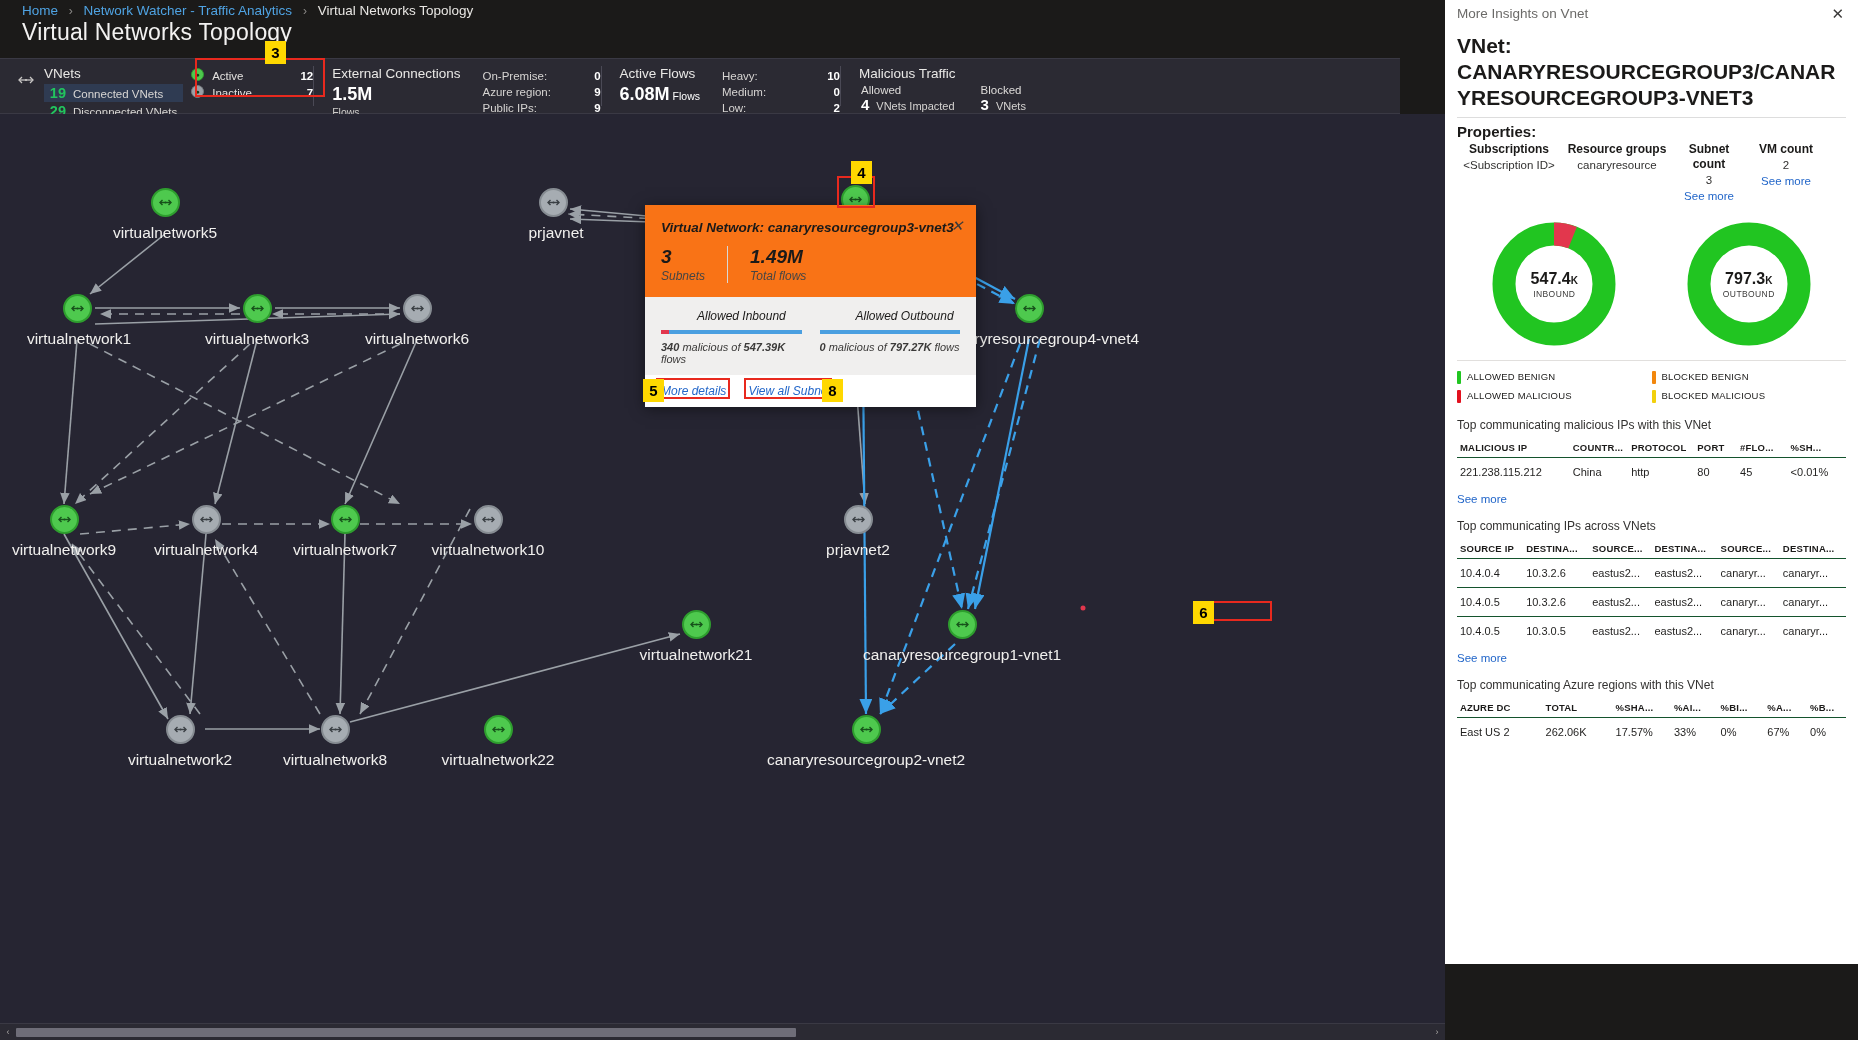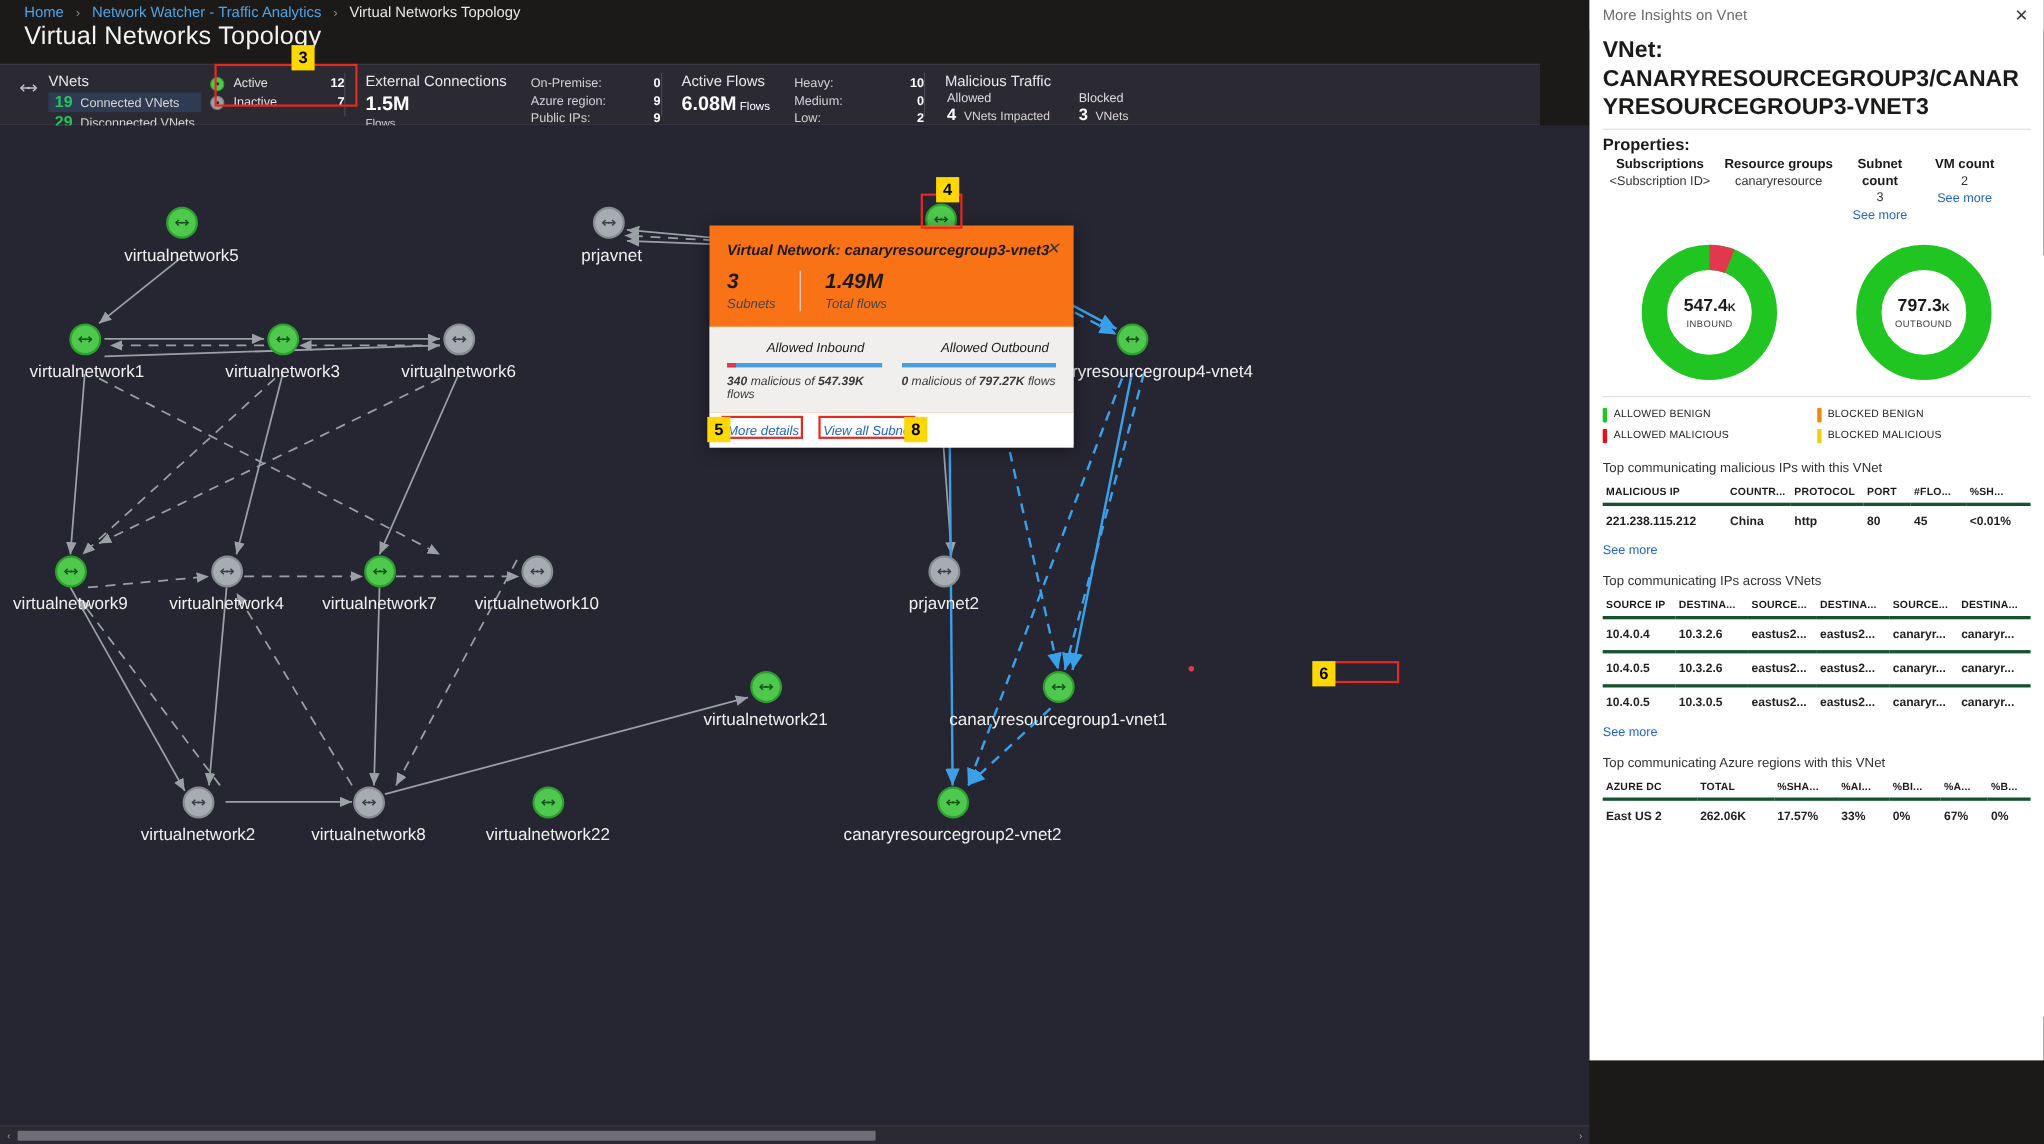--- a/index.html
+++ b/index.html
@@ -50,21 +50,21 @@
   .vnet-row { display: flex; align-items: baseline; gap: 7px; padding: 1px 6px 1px 2px; }
   .vnet-row.sel { background: #2f3b52; }
   .vnet-row .n { font-size: 14.5px; color: #22c55e; font-weight: 700; width: 20px; text-align: right; }
   .vnet-row .t { font-size: 11.5px; color: #d8d6d4; }
 
   .kv-list { margin-left: 22px; margin-top: 2px; min-width: 118px; }
   .kv { display: flex; justify-content: space-between; font-size: 11.5px; color: #d6d4d2; line-height: 16px; }
   .kv b { color: #fff; font-weight: 700; font-size: 11.5px; }
 
   .act-list { margin-left: 8px; margin-top: 2px; }
-  .act-row { display: flex; align-items: center; gap: 8px; line-height: 17px; min-width: 122px; }
+  .act-row { display: flex; align-items: flex-start; gap: 8px; line-height: 17px; min-width: 122px; }
   .act-dot { width: 13px; height: 13px; border-radius: 50%; flex: 0 0 auto;
              display: flex; align-items: center; justify-content: center; font-size: 7px; color: #143a14; }
   .act-dot.on { background: #4ec94e; border: 1px solid #2f9e2f; }
   .act-dot.off { background: #9aa0a6; border: 1px solid #777c80; }
   .act-lbl { font-size: 11.5px; color: #e3e1df; flex: 1; }
   .act-num { font-size: 11.5px; color: #fff; font-weight: 700; }
 
   .mal-cols { display: flex; gap: 26px; margin-top: 2px; margin-left: 2px; }
   .mal-col .h { font-size: 11.5px; color: #dedcda; }
   .mal-col .b { display: flex; align-items: baseline; gap: 7px; }
@@ -167,22 +167,22 @@
   .legend-item .sw { width: 4px; height: 13px; border-radius: 1px; }
   .legend-item .lt { font-size: 9.5px; color: #1b1a19; letter-spacing: .2px; }
 
   .sec-title { font-size: 12px; color: #323130; margin: 12px 0 6px 0; }
   table.itbl { width: 100%; border-collapse: collapse; table-layout: fixed; }
   table.itbl th {
     font-size: 9.5px; font-weight: 700; color: #1b1a19; text-align: left;
     padding: 4px 3px; letter-spacing: .2px; white-space: nowrap; overflow: hidden;
   }
   table.itbl td {
-    font-size: 11px; color: #201f1e; padding: 8px 3px; border-top: 3px solid #14532d;
-    white-space: nowrap; overflow: hidden; font-weight: bold;
+    font-size: 11px; color: #201f1e; padding: 8px 3px; border-top: 1px solid #14532d;
+    white-space: nowrap; overflow: hidden;
   }
   table.itbl thead tr { border-bottom: 1px solid #e6e4e2; }
   .see-more { font-size: 11.5px; color: #2266c9; cursor: pointer; margin: 7px 0 2px 0; display: inline-block; }
 
   
   .callout {
     position: absolute; background: #ffd800; color: #000; font-weight: 700;
     font-size: 15px; display: flex; align-items: center; justify-content: center;
     width: 21px; height: 23px; z-index: 90;
   }

